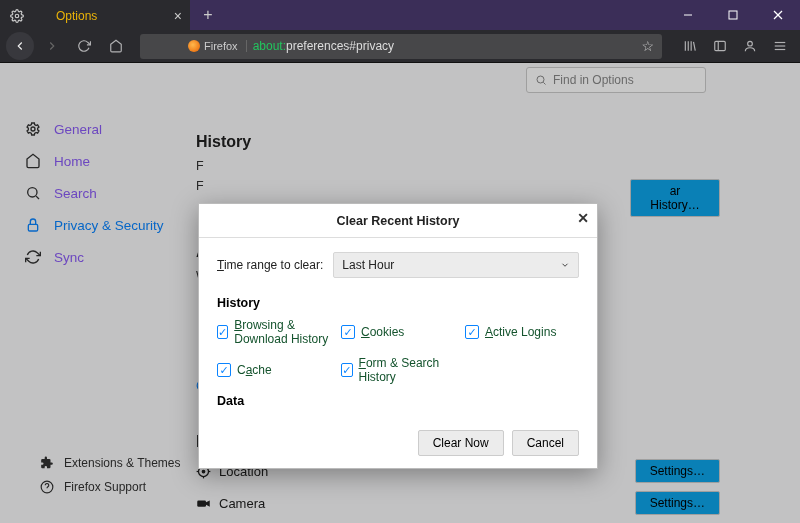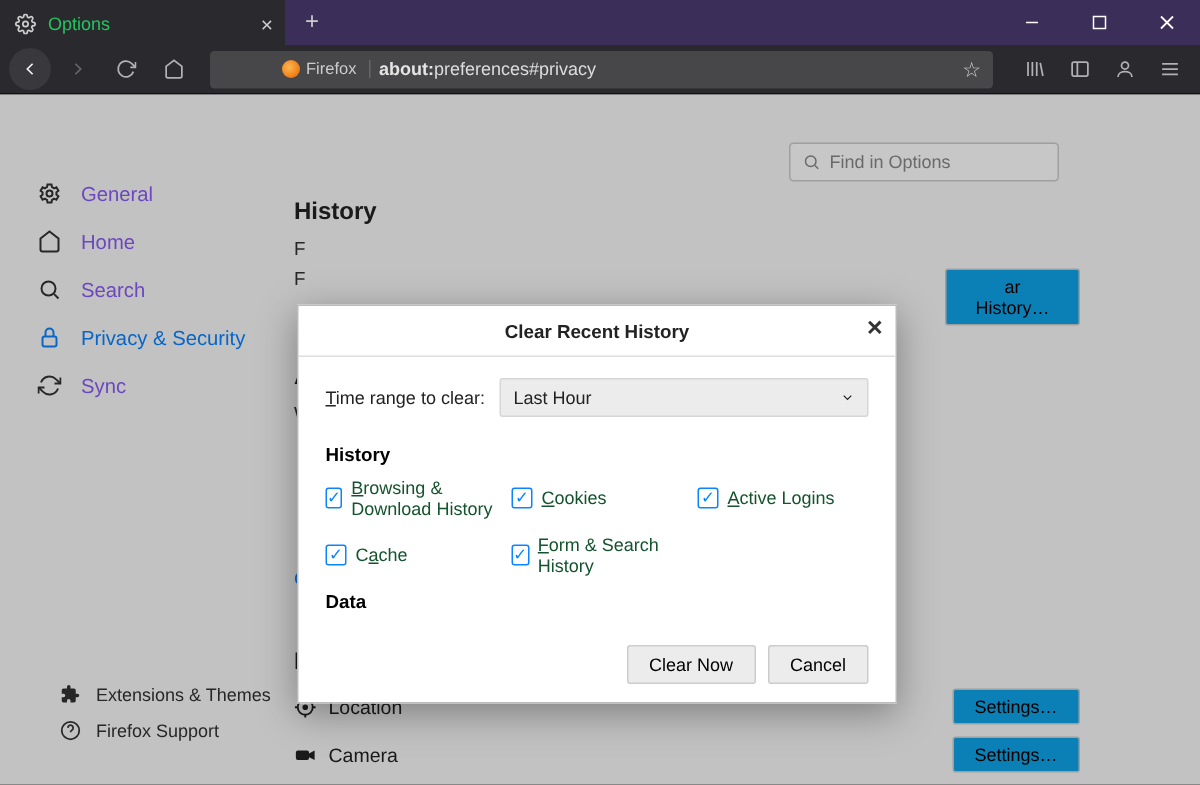--- a/index.html
+++ b/index.html
@@ -2,42 +2,42 @@
 <html><head>
 <meta charset="utf-8">
 <style>
   * { box-sizing: border-box; margin: 0; padding: 0; font-family: "Segoe UI", Arial, sans-serif; }
   body { width: 800px; height: 523px; background: #0c0c0d; overflow: hidden; position: relative; }
 
   
   .titlebar { height: 30px; background: #3b2e58; display: flex; align-items: center; }
   .tab { height: 30px; background: #2a2a2e; display: flex; align-items: center; padding: 0 8px 0 10px; gap: 8px; min-width: 190px; border-top: 1px solid #2a2a2e; }
   .tab .gear { width: 14px; height: 14px; color: #ccc; display: inline-flex; align-items: center; }
-  .tab .title { color: #22c55e; font-size: 12px; flex: 1; }
+  .tab .title { color: #eab308; font-size: 12px; flex: 1; margin-left: 24px; }
   .tab .close { color: #ccc; font-size: 14px; cursor: pointer; }
   .newtab { width: 28px; height: 28px; display: flex; align-items: center; justify-content: center; color: #ccc; font-size: 16px; margin-left: 4px; cursor: pointer; }
   .win-controls { margin-left: auto; display: flex; }
   .win-btn { width: 45px; height: 30px; display: flex; align-items: center; justify-content: center; color: #fff; font-size: 11px; cursor: pointer; }
 
   
   .toolbar { height: 33px; background: #2a2a2e; border-bottom: 1px solid #111; display: flex; align-items: center; padding: 0 6px; gap: 4px; }
   .tbtn { width: 28px; height: 28px; display: flex; align-items: center; justify-content: center; color: #b1b1b3; border-radius: 4px; cursor: pointer; }
   .tbtn.disabled { color: #666; }
   .back-circle { width: 28px; height: 28px; border-radius: 50%; background: #38383d; display: flex; align-items: center; justify-content: center; color: #eee; }
   .urlbar { flex: 1; height: 25px; background: #474749; border-radius: 3px; display: flex; align-items: center; padding: 0 8px; gap: 6px; margin: 0 6px; }
   .urlbar .fxlabel { color: #ccc; font-size: 11px; display: flex; align-items: center; gap: 4px; border-right: 1px solid #666; padding-right: 8px; padding-left: 40px; }
   .urlbar .fxicon { width: 12px; height: 12px; border-radius: 50%; background: radial-gradient(circle at 40% 40%, #ffb84d, #e66000); }
   .urlbar .addr { color: #ddd; font-size: 12px; }
-  .urlbar .addr .dim { color: #e5e5e5; font-weight: bold; }
+  .urlbar .addr .dim { color: #22c55e; }
   .urlbar .star { margin-left: auto; color: #ccc; font-size: 14px; }
   .right-tools { display: flex; gap: 2px; margin-left: 4px; }
 
   
   .content { position: absolute; top: 63px; left: 0; right: 0; bottom: 0; background: #f9f9fa; overflow: hidden; }
-  .searchbar-wrap { position: absolute; top: 32px; right: 94px; }
+  .searchbar-wrap { position: absolute; top: 4px; right: 94px; }
   .searchbar { width: 180px; height: 26px; border: 1px solid #ccc; border-radius: 3px; background: #fff; display: flex; align-items: center; padding: 0 8px; gap: 6px; color: #888; font-size: 12px; }
 
   .sidebar { position: absolute; top: 50px; left: 18px; width: 170px; }
   .side-item { display: flex; align-items: center; gap: 12px; padding: 8px 6px; font-size: 13.5px; color: #8b5cf6; border-radius: 3px; cursor: pointer; }
   .side-item .icon { width: 18px; display: flex; justify-content: center; color: #333; }
   .side-item.active { color: #0a84ff; }
   .side-item.active .icon { color: #0a84ff; }
 
   .footer-links { position: absolute; bottom: 24px; left: 34px; }
   .footer-item { display: flex; align-items: center; gap: 10px; font-size: 12px; color: #333; padding: 5px 6px; cursor: pointer; }

